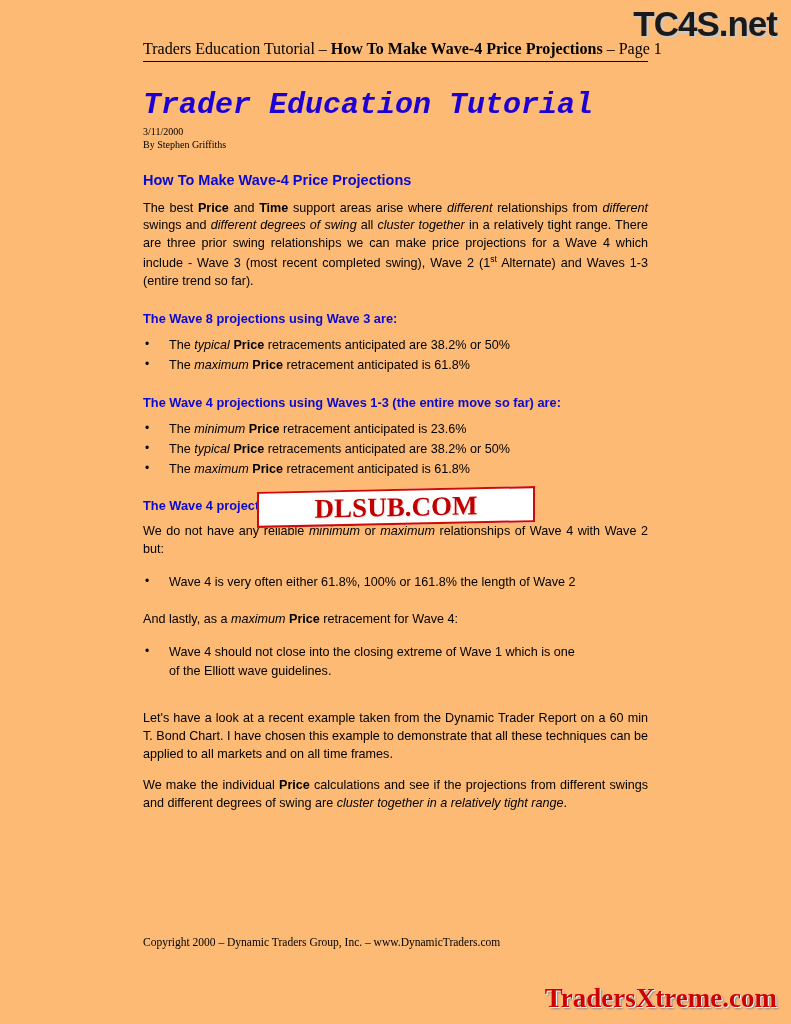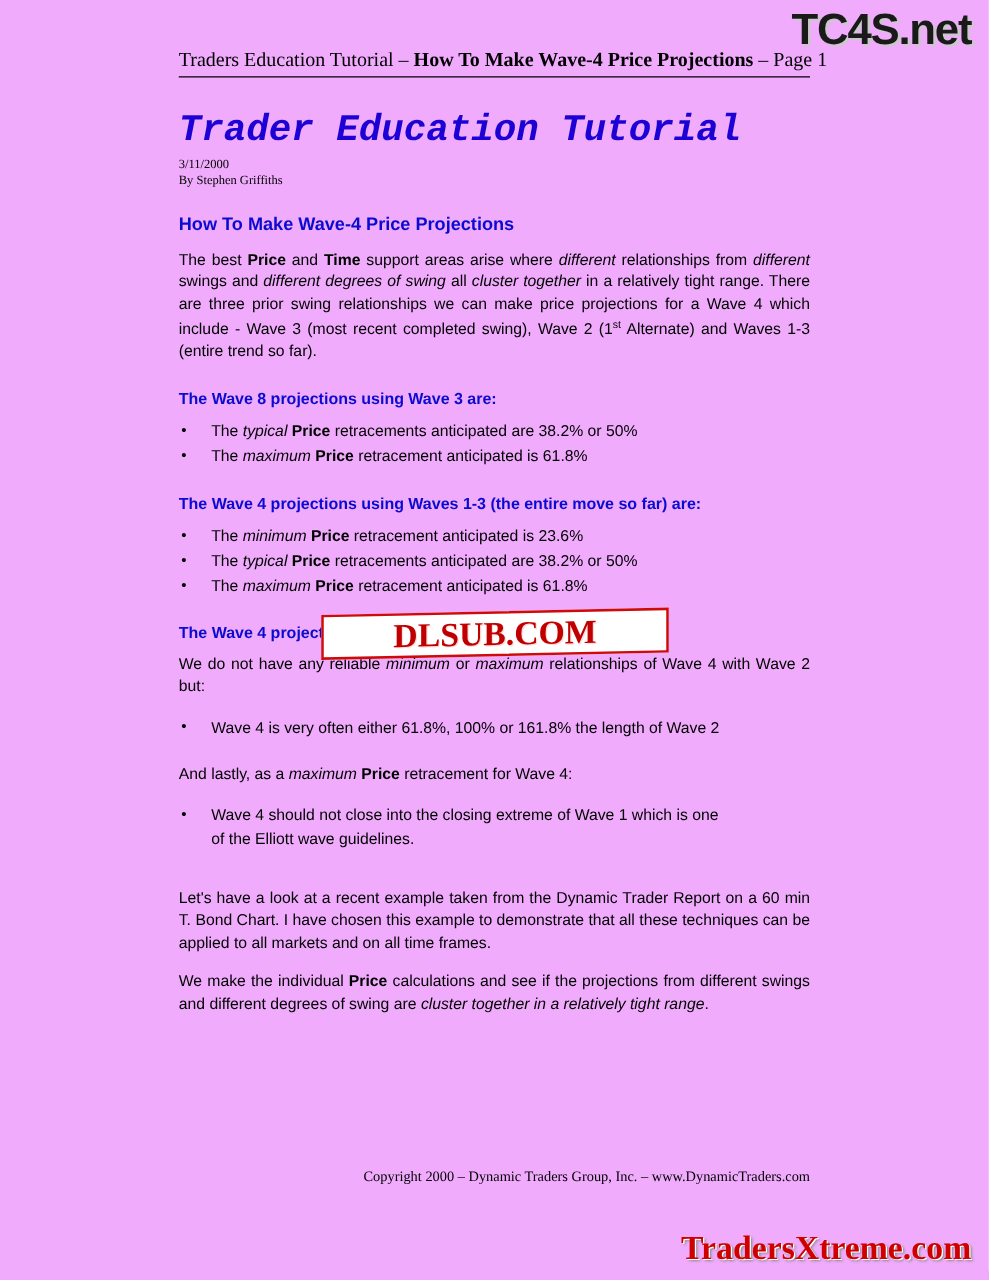--- a/index.html
+++ b/index.html
@@ -13,21 +13,21 @@
     position: relative;
     font-family: "Liberation Serif", serif;
     color: #000000;
     overflow: hidden;
   }
   .page {
     position: absolute;
     left: 0; top: 0;
     width: 791px;
     height: 1024px;
-    background: #f0abfc;
+    background: #fdba74;
   }
 
   
   .wm-top {
     position: absolute;
     right: 14px;
     top: 4px;
     font-family: "Liberation Sans", sans-serif;
     font-weight: bold;
     font-size: 35px;
@@ -166,21 +166,21 @@
     letter-spacing: 0px;
     text-shadow: 1px 1px 0 #ffdddd;
     white-space: nowrap;
   }
 
   .footer {
     position: absolute;
     left: 143px;
     top: 936px;
     width: 505px;
-    text-align: right;
+    text-align: left;
     font-family: "Liberation Serif", serif;
     font-size: 11.5px;
   }
 </style>
 </head>
 <body>
 
 <div class="page">
 
   <div class="wm-top">TC4S.net</div>

